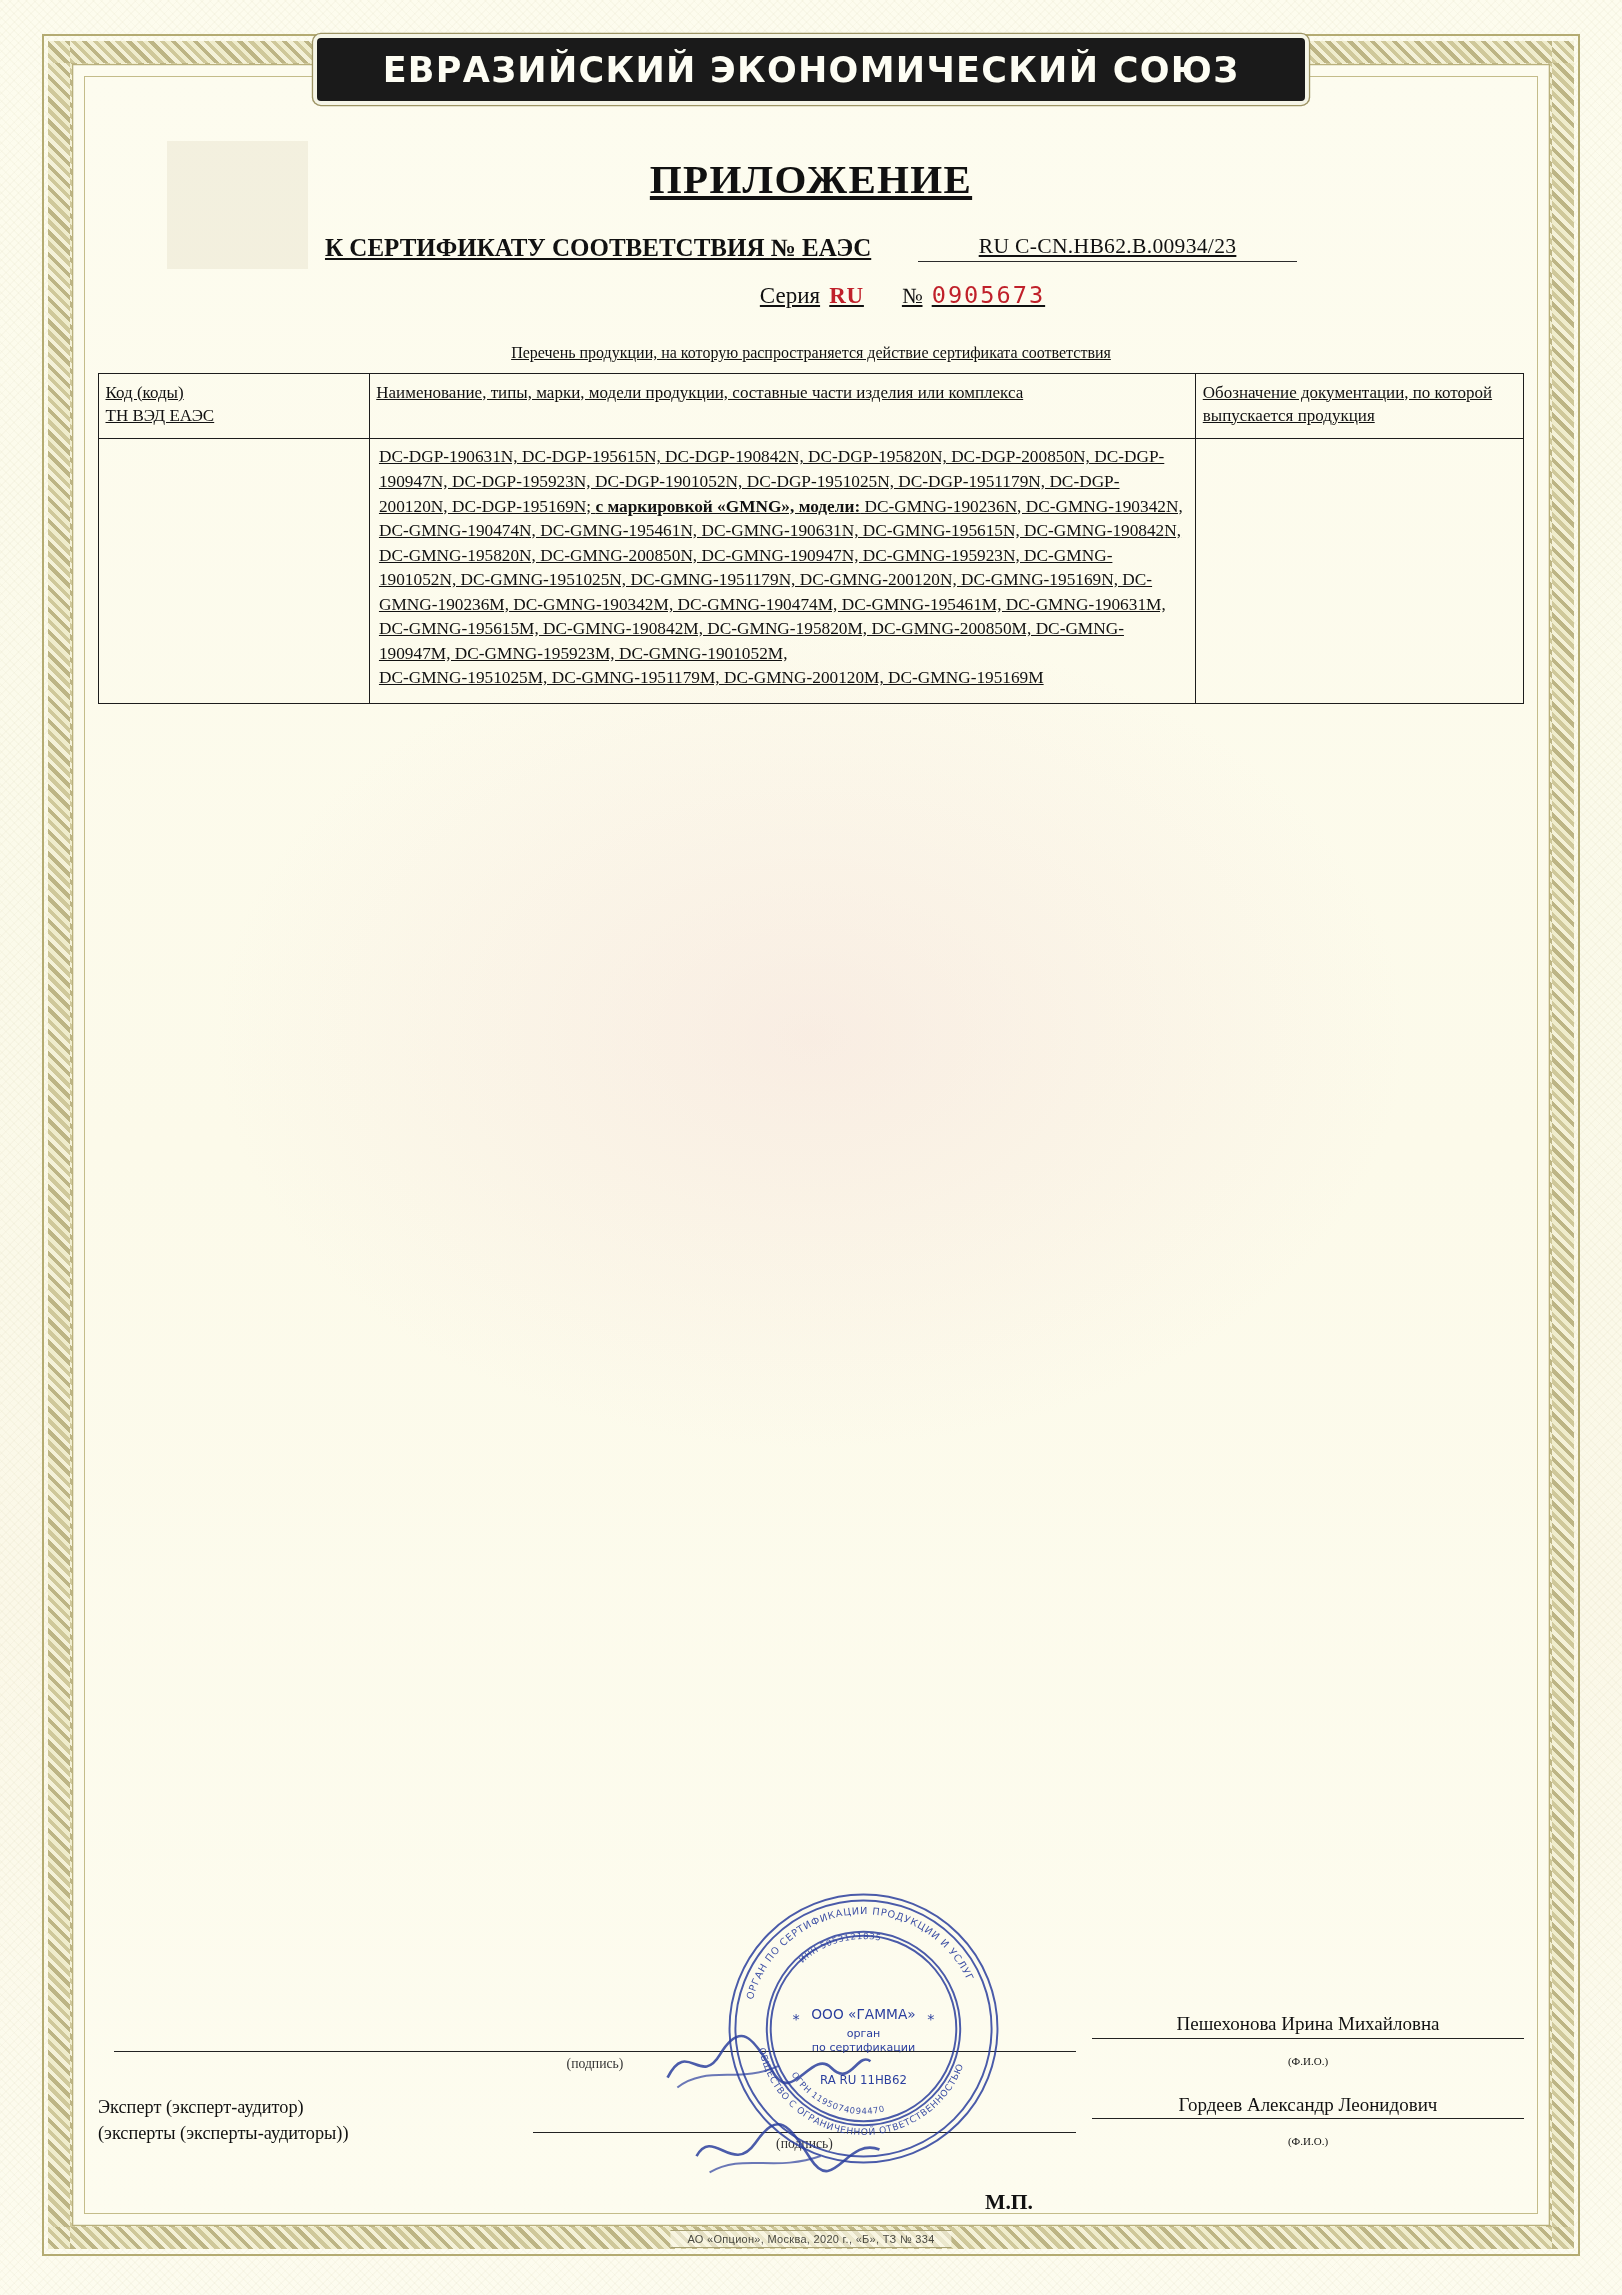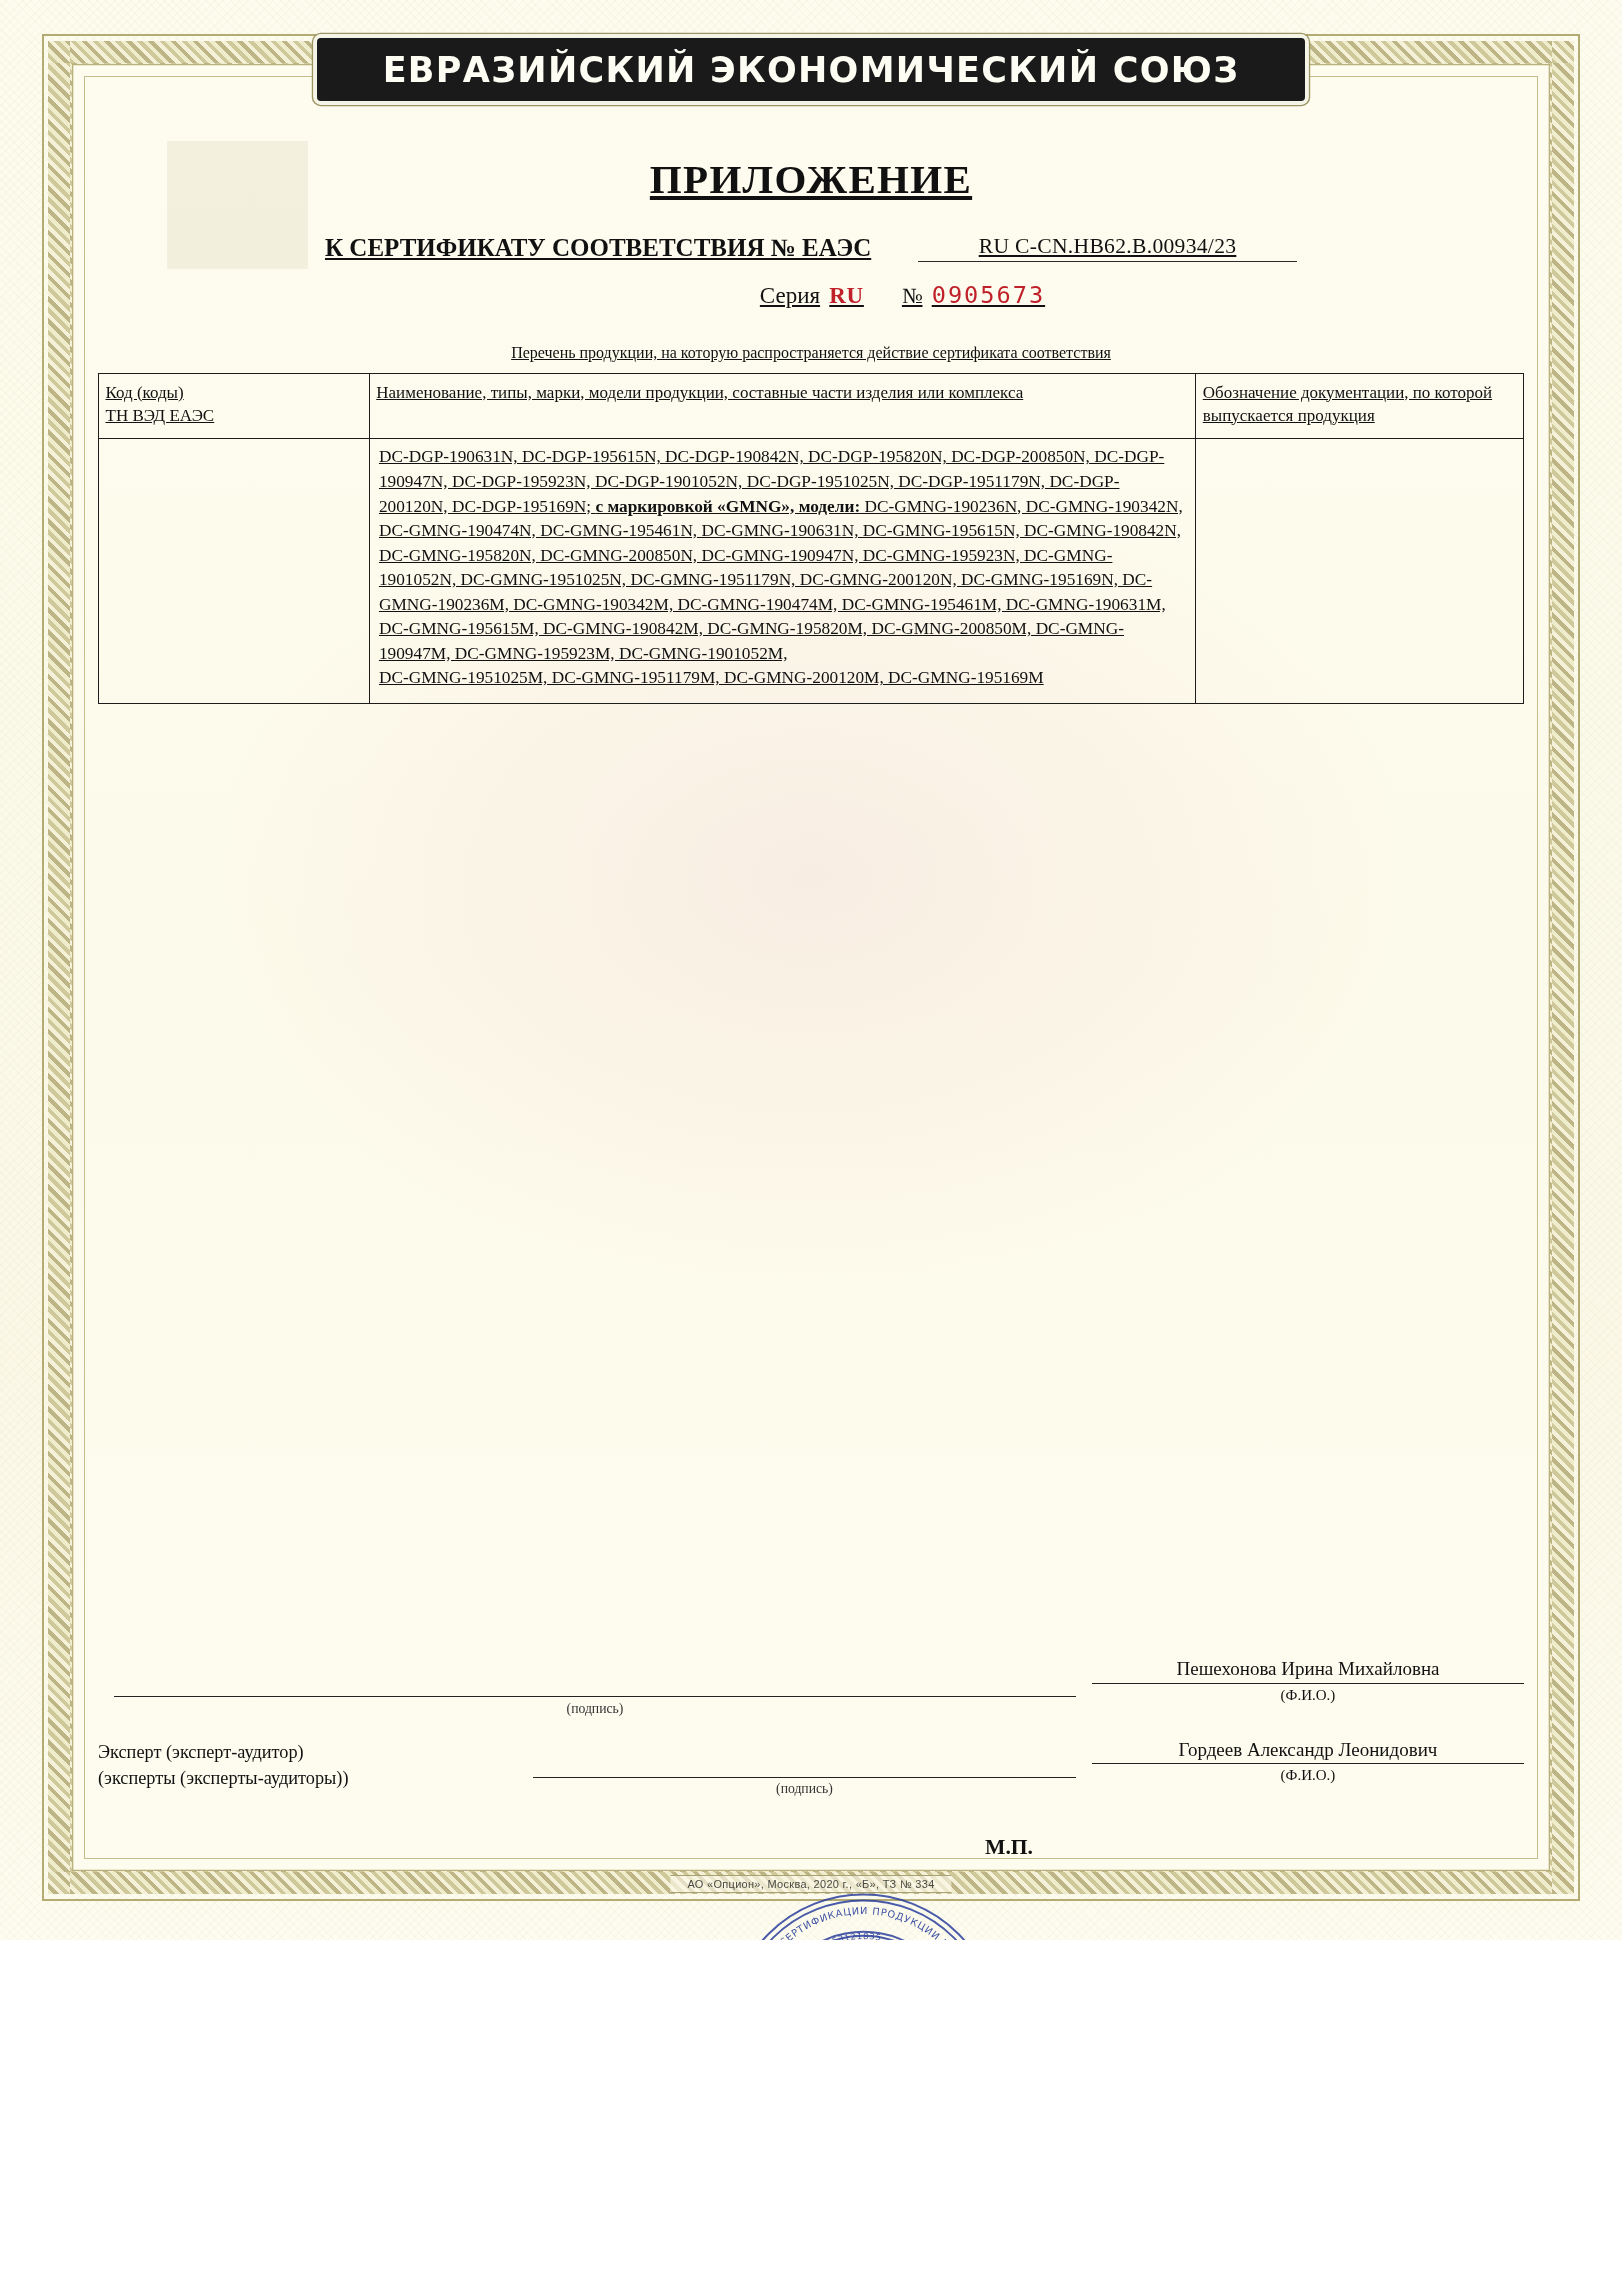--- a/index.html
+++ b/index.html
@@ -3,21 +3,21 @@
 <meta charset="utf-8">
 <style>
   html, body {
     margin: 0;
     padding: 0;
     background: #ffffff;
   }
   .page {
     position: relative;
     width: 1622px;
-    height: 1940px;
+    height: 2295px;
     background:
       radial-gradient(ellipse 916px 654px at 50% 46%, rgba(242,214,214,0.55) 0%, rgba(247,231,219,0.25) 45%, rgba(255,255,245,0) 75%),
       radial-gradient(ellipse 720px 458px at 50% 62%, rgba(236,226,196,0.35) 0%, rgba(255,255,245,0) 70%),
       linear-gradient(180deg, #fdfcee 0%, #fbfaea 40%, #fbf8e8 70%, #fdfcef 100%);
     font-family: "Liberation Serif", serif;
     color: #111;
     overflow: hidden;
   }
   
   .page::before {
@@ -234,22 +234,22 @@
     width: 432px;
     text-align: center;
   }
   .sig-name {
     font-size: 19px;
     border-bottom: 1.3px solid #222;
     padding-bottom: 2.6px;
     display: block;
   }
   .sig-fio {
-    font-size: 15px;
-    margin-top: 3px;
+    font-size: 11px;
+    margin-top: 16px;
   }
   .mp {
     position: absolute;
     left: 985px;
     bottom: 80px;
     font-size: 21.6px;
     font-weight: 700;
     z-index: 7;
   }
 

